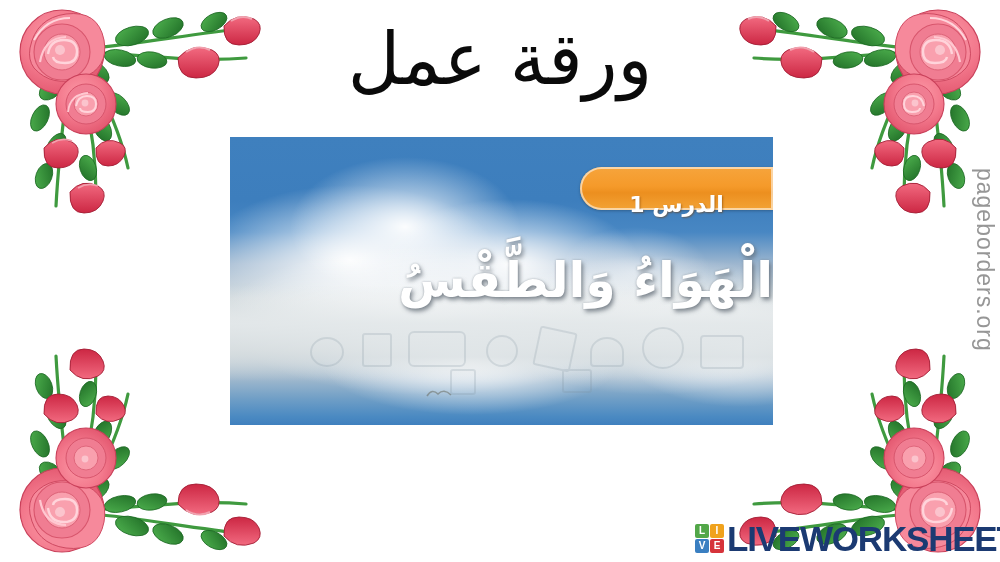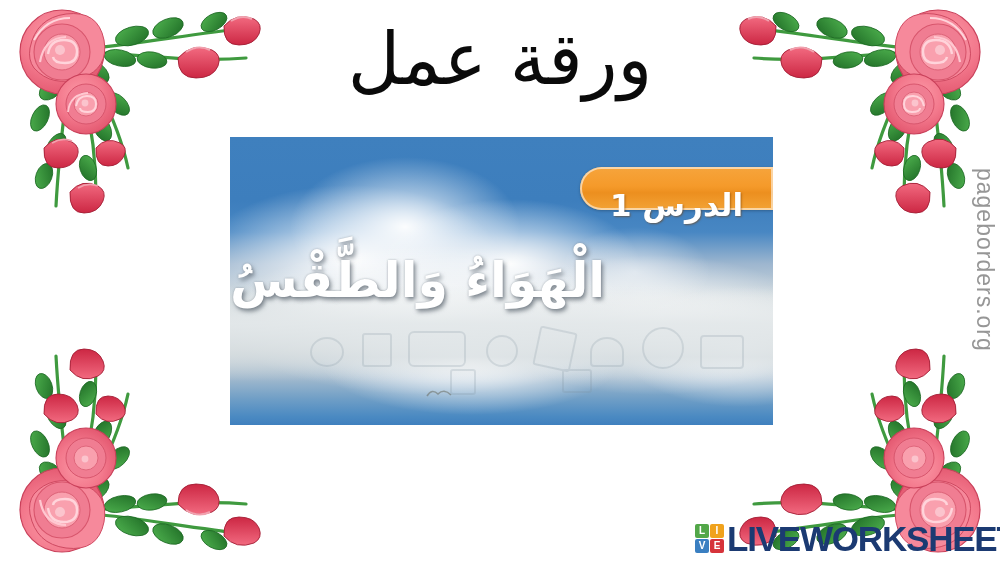--- a/index.html
+++ b/index.html
@@ -130,35 +130,35 @@
                 inset -2px 0 0 0 rgba(255,255,255,0.0),
                 0 1px 3px rgba(0,0,0,0.25);
     display: flex;
     align-items: center;
     justify-content: center;
     z-index: 5;
   }
   .lesson-badge-label {
     direction: rtl;
     font-family: "DejaVu Sans", "Liberation Sans", sans-serif;
-    font-size: 31px;
+    font-size: 22px;
     font-weight: bold;
     color: #ffffff;
     text-shadow: 1px 1px 2px rgba(120,60,0,0.55);
     letter-spacing: 0.5px;
     margin-top: 32px;
   }
 
   
   .lesson-title {
     position: absolute;
     left: 0;
     top: 115px;
     width: 543px;
-    text-align: left;
+    text-align: right;
     direction: rtl;
     font-family: "DejaVu Sans", "Liberation Sans", sans-serif;
     font-size: 49px;
     font-weight: bold;
     color: #ffffff;
     text-shadow: 2px 3px 4px rgba(90,100,110,0.70), 0 0 2px rgba(120,130,140,0.6);
     letter-spacing: 1px;
     z-index: 5;
     white-space: nowrap;
   }

